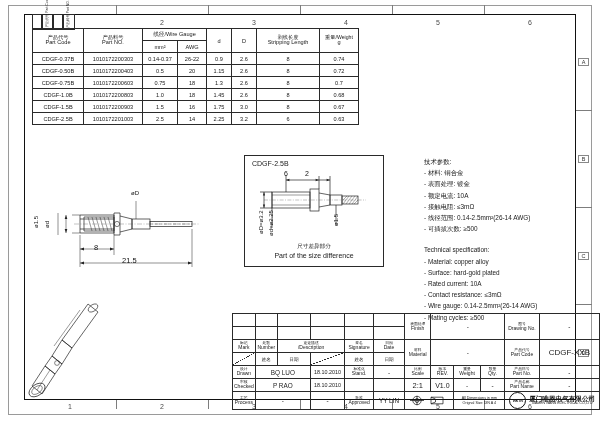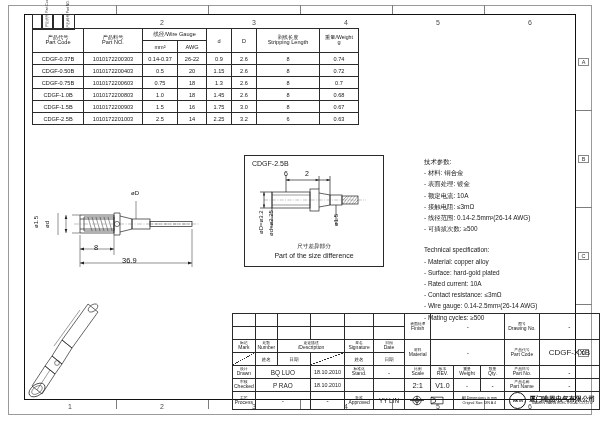--- a/index.html
+++ b/index.html
@@ -270,21 +270,21 @@
       <polygon points="52,74 56,72.6 56,75.4"></polygon>
       <polygon points="86,74 82,72.6 82,75.4"></polygon>
       <polygon points="52,88 56,86.6 56,89.4"></polygon>
       <polygon points="164,88 160,86.6 160,89.4"></polygon>
       <polygon points="38,40 36.7,44 39.3,44"></polygon>
       <polygon points="38,58 36.7,54 39.3,54"></polygon>
     </g>
   </svg>
 
   <div class="lbl" style="left:94px;top:243px;font-size:7.5px;">8</div>
-  <div class="lbl" style="left:122px;top:256px;font-size:7.5px;">36.9</div>
+  <div class="lbl" style="left:122px;top:256px;font-size:7.5px;">21.5</div>
   <div class="lbl rot" style="left:33px;top:228px;font-size:6px;">ø1.5</div>
   <div class="lbl rot" style="left:44px;top:228px;font-size:6px;">ød</div>
   <div class="lbl" style="left:131px;top:190px;font-size:6px;">øD</div>
 
   <svg width="110" height="120" style="position:absolute;left:26px;top:288px;">
     <g fill="none" stroke="#222" stroke-width="0.7">
 
       <path d="M62,16 L72,24 L46,60 L36,52 Z"></path>
       <line x1="54" y1="22" x2="28" y2="58" stroke-width="0.45"></line>
 

